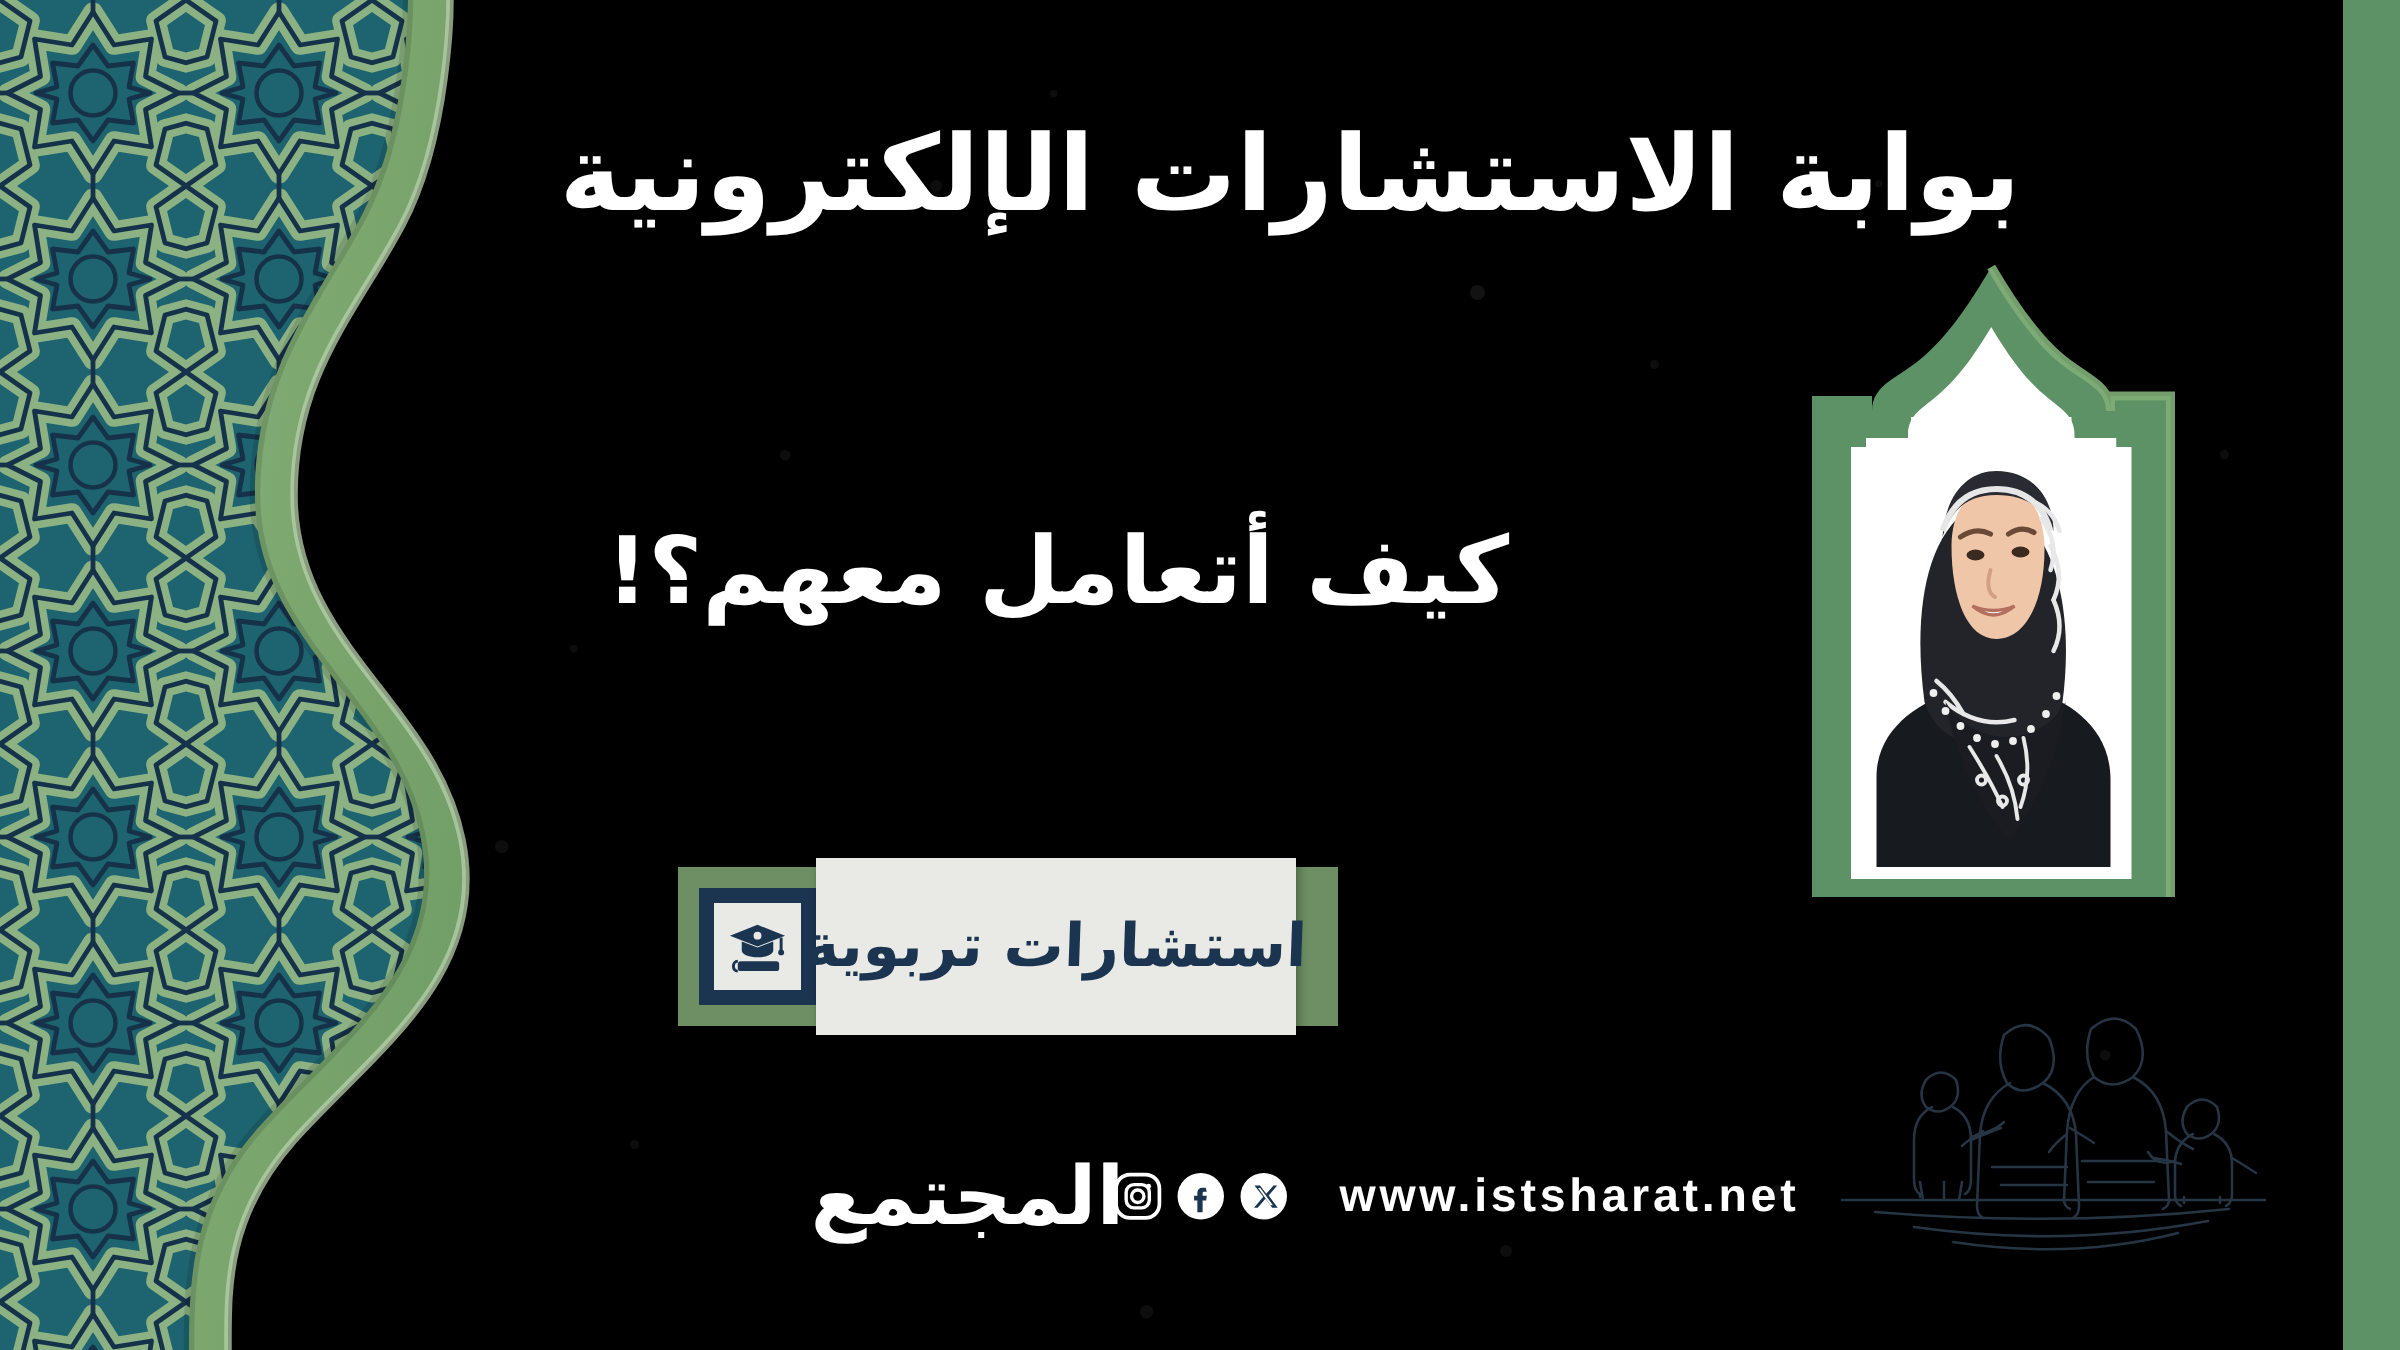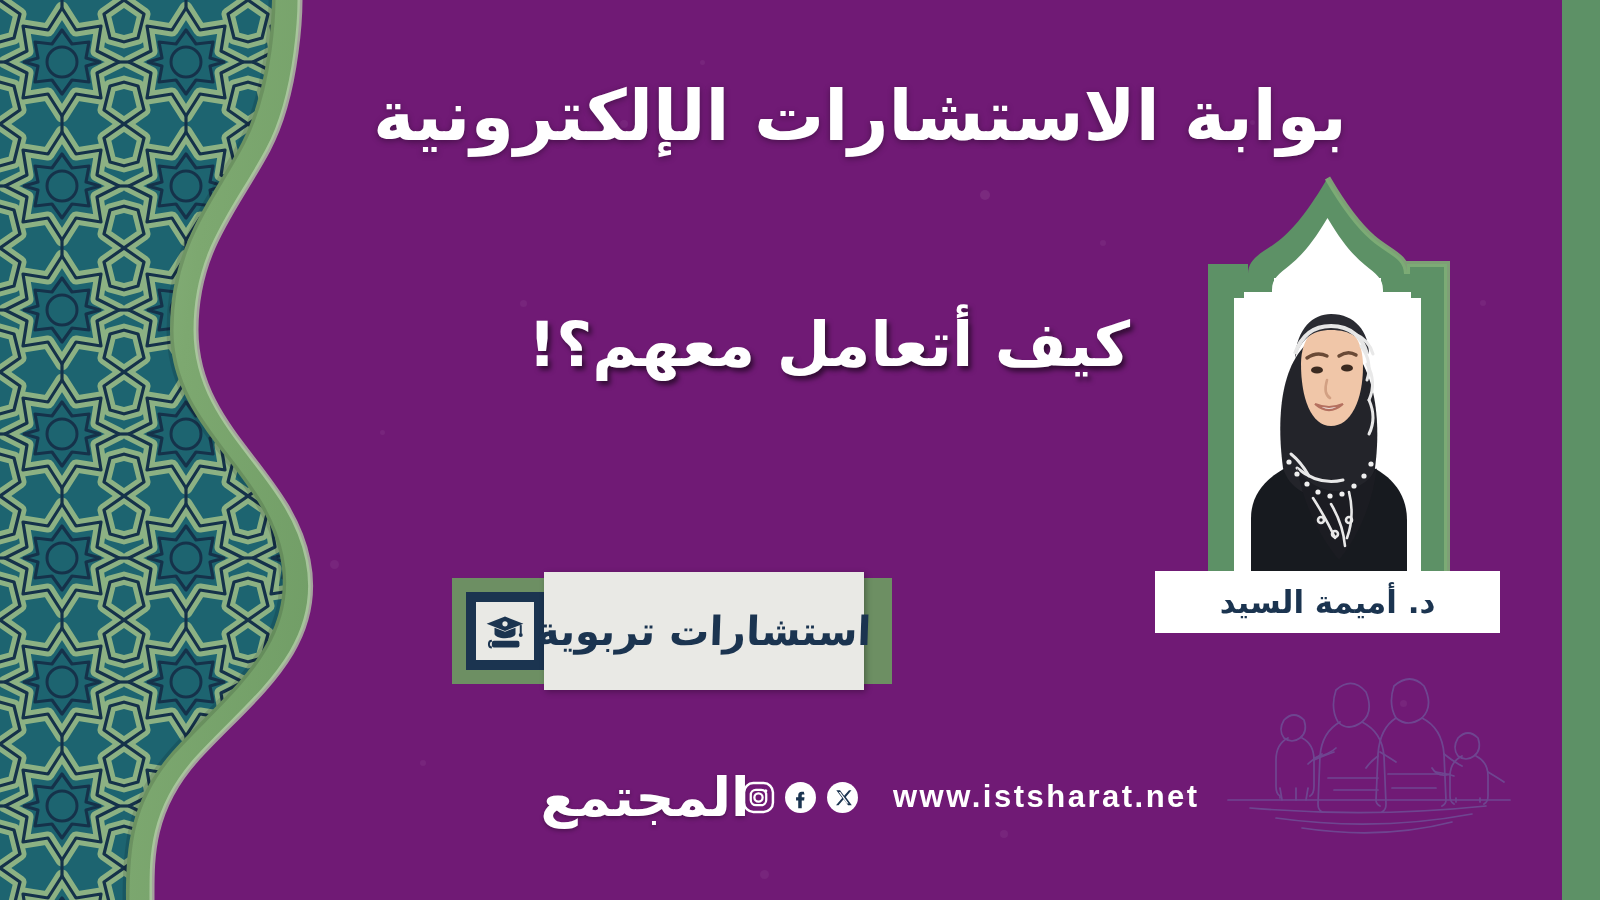--- a/index.html
+++ b/index.html
@@ -3,21 +3,21 @@
 <meta charset="utf-8">
 <style>
   * { margin:0; padding:0; box-sizing:border-box; }
   html,body { background:#0e1b2a; }
   body { font-family:"DejaVu Sans", sans-serif; }
 
   #poster{
     position:relative;
     width:1600px; height:900px;
     overflow:hidden;
-    background:#701a75;
+    background:#000000;
   }
 
   
   .bokeh{ position:absolute; inset:0; pointer-events:none; }
   .bokeh i{
     position:absolute; display:block; border-radius:50%;
     background:#ffffff; opacity:.05;
   }
 
   
@@ -53,21 +53,21 @@
   }
   .headline .l{
     display:block;
     font-family:"DejaVu Sans", sans-serif;
     font-weight:700;
     font-size:62px;
     line-height:1.05;
     text-shadow:3px 4px 5px rgba(0,0,0,.55);
     white-space:nowrap;
   }
-  .headline .l2{ margin-top:64px; padding-left:90px; }
+  .headline .l2{ margin-top:100px; text-align:center; padding-left:90px; }
 
   
   .badge{
     position:absolute; left:452px; top:572px;
     width:440px; height:118px;
   }
   .badge .greenplate{
     position:absolute; left:0; top:6px;
     width:440px; height:106px;
     background:#6d8f63;
@@ -370,23 +370,20 @@
           <circle cx="152" cy="316" r="2.6"></circle>
             <circle cx="163" cy="324" r="2.6"></circle>
           <circle cx="175" cy="328" r="2.6"></circle>
             <circle cx="187" cy="326" r="2.6"></circle>
           <circle cx="199" cy="318" r="2.6"></circle>
             <circle cx="209" cy="308" r="2.6"></circle>
           <circle cx="216" cy="296" r="2.6"></circle>
         </g>
       </g>
     </svg>
-    <div class="nameplate">
-      <span>د. أميمة السيد</span>
-    </div>
   </div>
 
   <div class="family-art">
     <svg viewBox="0 0 330 225" xmlns="http://www.w3.org/2000/svg" aria-hidden="true">
       <g fill="none" stroke="#6d97c4" stroke-width="1.7" stroke-linecap="round" stroke-linejoin="round">
 
         <path d="M18 152 L300 152"></path>
         <path d="M40 160 q120 10 236 -2"></path>
         <path d="M66 170 q100 14 196 -4"></path>
         <path d="M92 180 q80 12 150 -6"></path>

